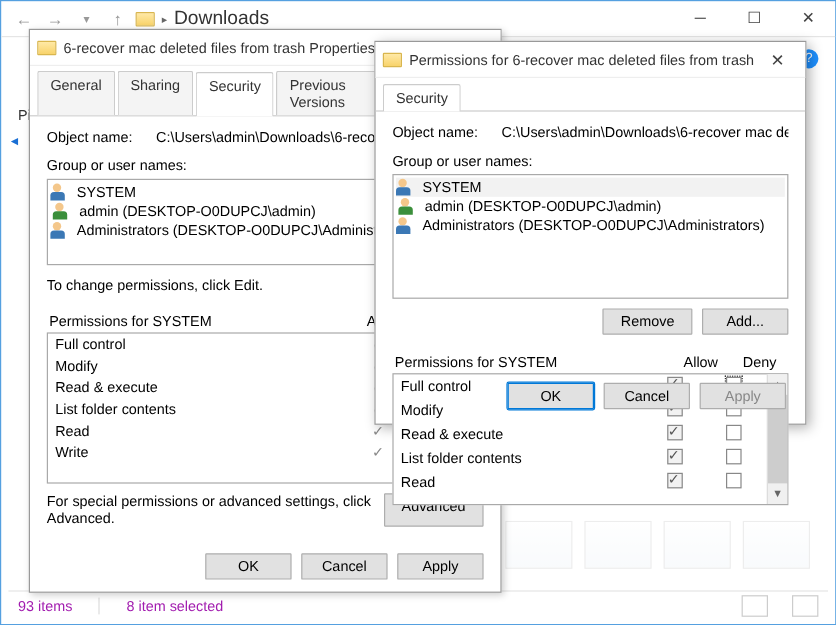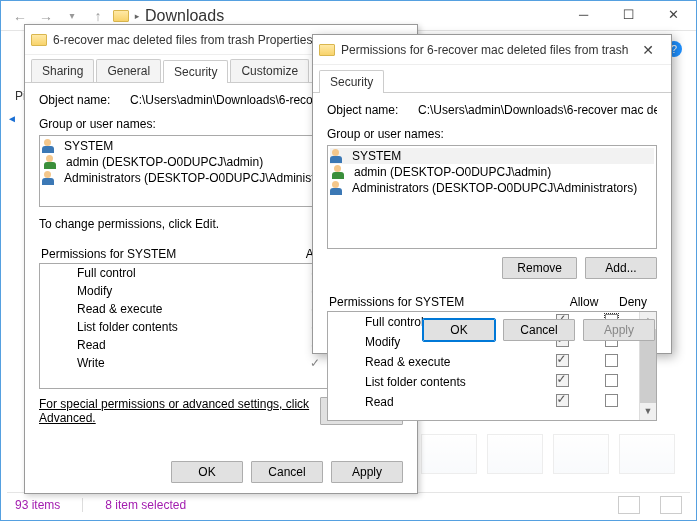--- a/index.html
+++ b/index.html
@@ -55,21 +55,21 @@
 .edithint { margin-top:10px; }
 .btn { display:inline-block; min-width:72px; padding:3px 14px; border:1px solid #adadad; background:#e1e1e1; text-align:center; border-radius:1px;}
 .btn.default { border:1px solid #0078d7; outline:1px solid #0078d7;}
 .btn.disabled { color:#888; }
 .right { float:right; }
 
 .permhdr { display:flex; margin-top:16px; padding: 0 2px 2px 2px; }
 .permhdr .nm { flex:1; }
 .permhdr .col { width:54px; text-align:center; }
 .permbox { border:1px solid #a9a9a9; height:126px; overflow:hidden; background:#fff;}
-.permrow { display:flex; align-items:center; padding:2px 6px;margin-left:31px;}
+.permrow { display:flex; align-items:center; padding:2px 6px;}
 .permrow .nm { flex:1; }
 .permrow .ck { width:54px; text-align:center; color:#888; }
 .permrow .ck2 { width:54px; text-align:center; }
 .chk { display:inline-block; width:13px; height:13px; border:1px solid #888; background:#fff; position:relative;}
 .chk.on::after { content:"✓"; position:absolute; top:-3px; left:0; font-size:12px; color:#555;}
 .chk.dis { background:#f2f2f2; }
 .chk.focus { outline:1px dotted #333; }
 
 .dlg-footer { position:absolute; bottom:10px; right:14px; display:flex; gap:8px; }
 
@@ -129,23 +129,24 @@
   </div>
 </div>
 
 <div class="dlg1">
   <div class="dlg-title">
     <span class="fld-icon"></span>
     <span class="txt">6-recover mac deleted files from trash Properties</span>
     <span class="closebtn">✕</span>
   </div>
   <div class="tabs" id="props-tabs">
+      <span class="tab">General</span>
       <span class="tab">Sharing</span>
-      <span class="tab">General</span>
       <span class="tab active">Security</span>
+      <span class="tab">Previous Versions</span>
       <span class="tab">Customize</span>
     </div>
   <div class="dlg-body">
     <div class="row-label">
       <span class="lab">Object name:</span>
       <span>C:\Users\admin\Downloads\6-recover</span>
     </div>
     <div class="groupnames-label">Group or user names:</div>
     <div class="listbox" id="props-users">
         <div class="listrow">
@@ -195,21 +196,21 @@
           <span class="nm">Read</span>
           <span class="ck">✓</span>
           <span class="ck"></span>
         </div>
         <div class="permrow">
           <span class="nm">Write</span>
           <span class="ck">✓</span>
           <span class="ck"></span>
         </div>
       </div>
-    <div style="margin-top:8px; display:flex; gap:10px;text-decoration:underline;">
+    <div style="margin-top:8px; display:flex; gap:10px;">
       <span style="flex:1">For special permissions or advanced settings, click Advanced.</span>
       <span class="btn">Advanced</span>
     </div>
   </div>
   <div class="dlg-footer">
     <span class="btn">OK</span>
     <span class="btn">Cancel</span>
     <span class="btn">Apply</span>
   </div>
 </div>

